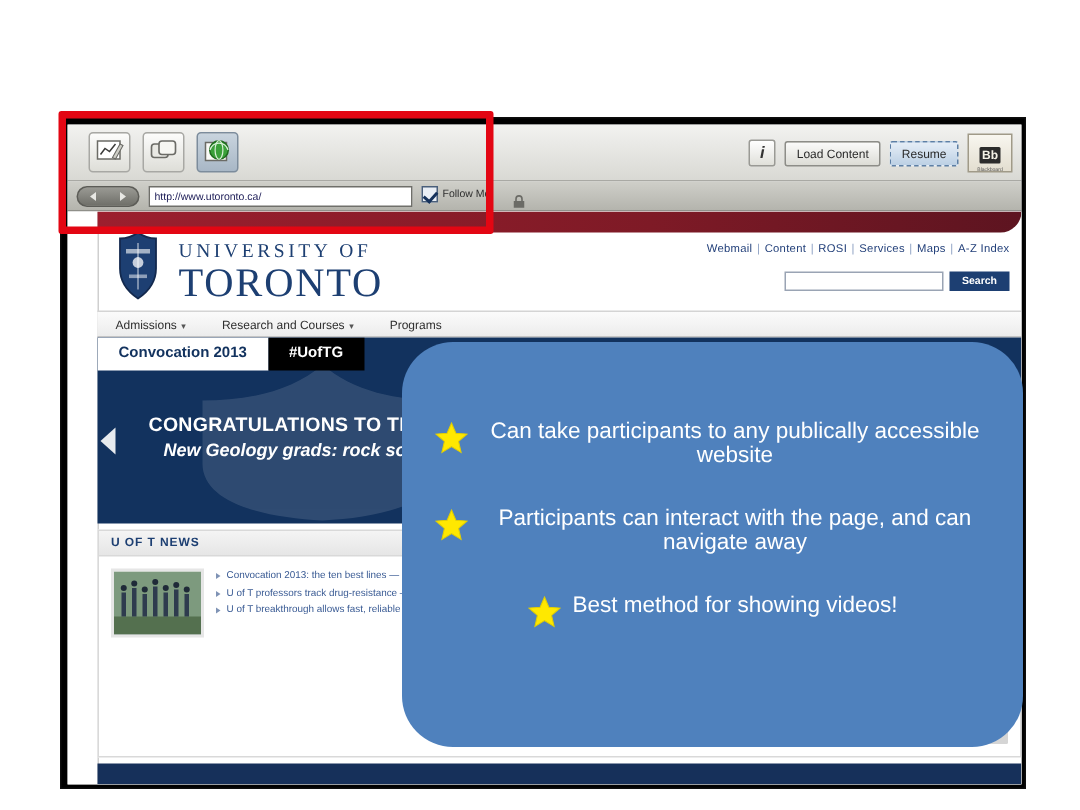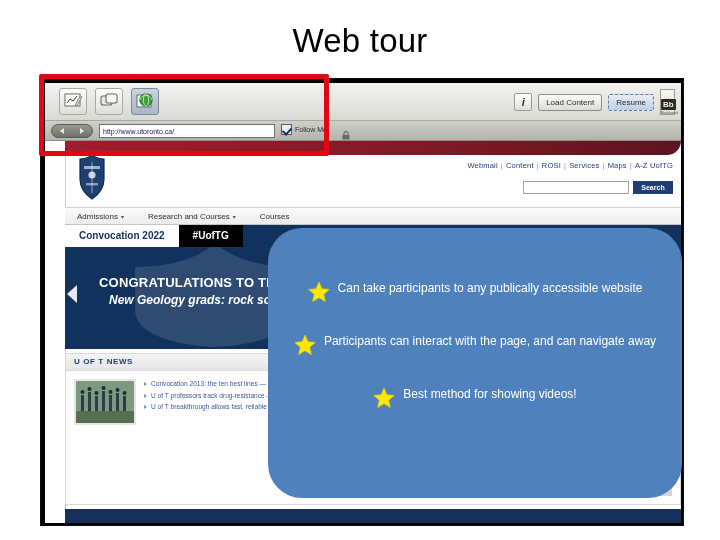--- a/index.html
+++ b/index.html
@@ -96,21 +96,21 @@
     line-height: 16px;
     color: #2a2a2a;
     white-space: nowrap;
     box-sizing: border-box;
   }
   .cb-btn.primary {
     background: linear-gradient(#e6eef7,#bcd0e4);
     border: 1px dashed #5d7fa5;
   }
   .bb-logo {
-    width: 15px; height: 26px;
+    width: 30px; height: 26px;
     background: linear-gradient(#f8f6ef,#e3ded0);
     border: 1px solid #a09a88;
     box-sizing: border-box;
     text-align: center;
     padding-top: 3px;
   }
   .bb-logo .bb-mark {
     display:inline-block;
     background:#2b2b2b; color:#f3f1e6;
     font-size: 8px; font-weight: bold;
@@ -366,34 +366,33 @@
   .bullet {
     display: flex;
     align-items: flex-start;
     justify-content: center;
     gap: 8px;
     margin-bottom: 26px;
   }
   .bullet .star { flex: 0 0 auto; margin-top: 1px; }
   .bullet .btext {
     color: #ffffff;
-    font-size: 12px;
+    font-size: 15px;
     line-height: 16px;
     text-align: center;
     max-width: 350px;
   }
   .bullet.b3 { margin-top: 0; }
   .bullet.b3 .btext { max-width: 300px; }
 </style>
 </head>
 <body>
 
 <div id="slide">
 
-  <div class="slide-title">Web tour</div>
 
   <div class="shot">
     <div class="shot-inner">
 
       <div class="cb-toolbar">
 
         <div class="cb-tool-icon" style="left:14px;">
           <span>
             <svg width="20" height="20" viewBox="0 0 20 20">
               <rect x="2" y="3" width="15" height="12" fill="#ffffff" stroke="#6b6b66" stroke-width="1"></rect>
@@ -459,50 +458,54 @@
         <span class="crest">
           <svg width="34" height="48" viewBox="0 0 34 48">
             <path d="M17,2 C13,5 9,6 5,6 L5,26 C5,36 11,42 17,46 C23,42 29,36 29,26 L29,6 C25,6 21,5 17,2 Z" fill="#1d3f72" stroke="#13294e" stroke-width="1.2"></path>
             <path d="M17,9 L17,40" stroke="#ffffff" stroke-width="1" opacity=".55"></path>
             <rect x="9" y="13" width="16" height="3" fill="#ffffff" opacity=".6"></rect>
             <circle cx="17" cy="22" r="3.6" fill="#ffffff" opacity=".75"></circle>
             <rect x="11" y="30" width="12" height="2.4" fill="#ffffff" opacity=".5"></rect>
           </svg>
         </span>
 
+        <div class="uoft-wordmark">
+          <div class="l1">UNIVERSITY OF</div>
+          <div class="l2">TORONTO</div>
+        </div>
 
         <div class="toplinks">
-          <span>Webmail</span><span class="sep">|</span><span>Content</span><span class="sep">|</span><span>ROSI</span><span class="sep">|</span><span>Services</span><span class="sep">|</span><span>Maps</span><span class="sep">|</span><span>A-Z UofTG</span>
+          <span>Webmail</span><span class="sep">|</span><span>Content</span><span class="sep">|</span><span>ROSI</span><span class="sep">|</span><span>Services</span><span class="sep">|</span><span>Maps</span><span class="sep">|</span><span>A-Z Index</span>
         </div>
 
         <div class="searchrow">
           <div class="searchbox" title=""></div>
           <div class="searchbtn">Search</div>
         </div>
 
         <div class="navbar">
           <div class="navitem">
             <span>Admissions</span><span class="caret">▾</span>
           </div>
           <div class="navitem">
             <span>Research and Courses</span><span class="caret">▾</span>
           </div>
           <div class="navitem">
-            <span>Courses</span>
+            <span>Programs</span>
           </div>
         </div>
 
         <div class="banner">
           <span class="banner-watermark">
             <svg width="240" height="110" viewBox="0 0 240 110">
               <path d="M120,4 C100,22 70,28 40,28 L40,70 C40,96 80,106 120,108 C160,106 200,96 200,70 L200,28 C170,28 140,22 120,4 Z" fill="#ffffff"></path>
             </svg>
           </span>
           <div class="banner-tabs">
-            <div class="btab white">Convocation 2022</div>
+            <div class="btab white">Convocation 2013</div>
             <div class="btab teal">#UofTG</div>
           </div>
           <span class="banner-arrow"></span>
           <div class="banner-head">CONGRATULATIONS TO THE CLASS OF 2013</div>
           <div class="banner-sub">New Geology grads: rock solid futures</div>
         </div>
 
         <div class="news">
           <div class="news-head">U OF T NEWS</div>
           <div class="news-body">

